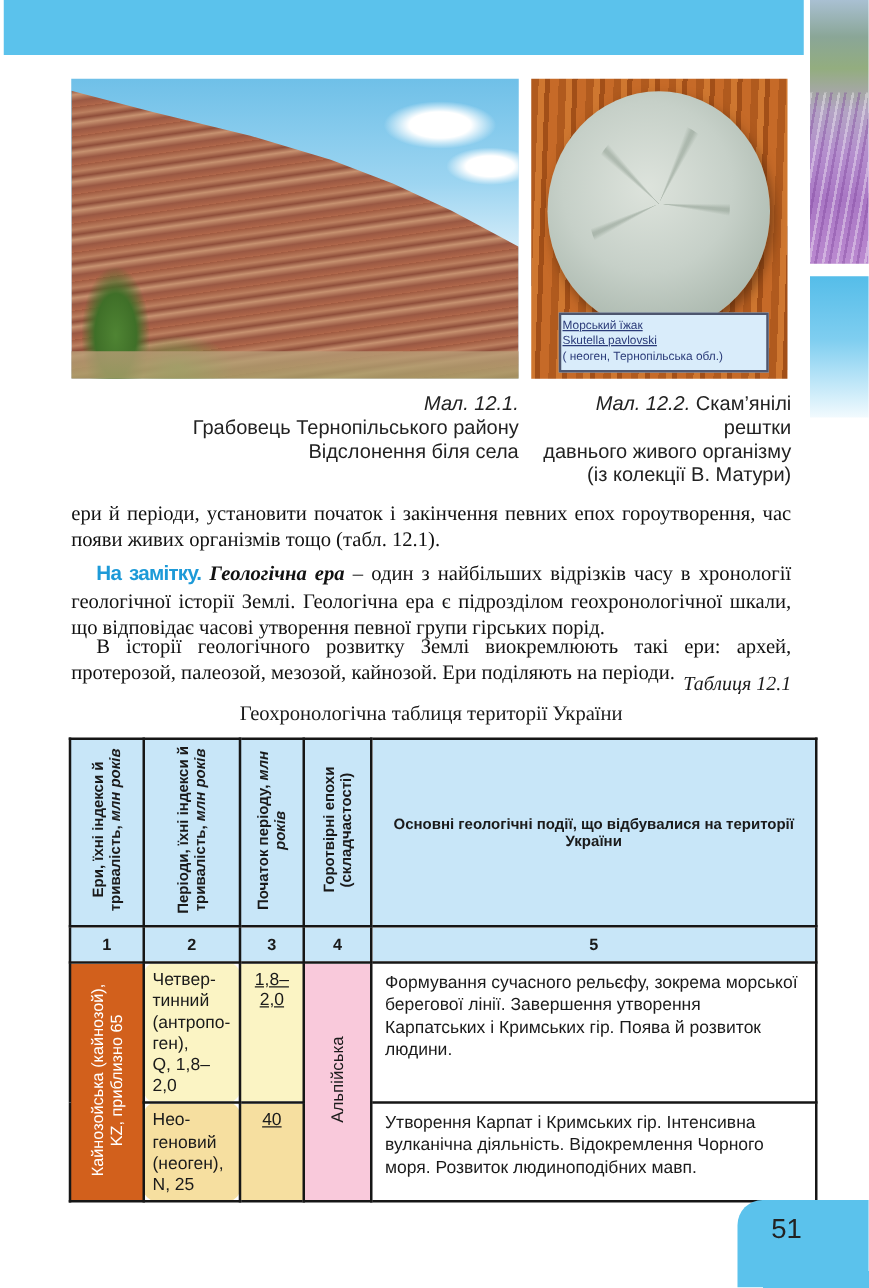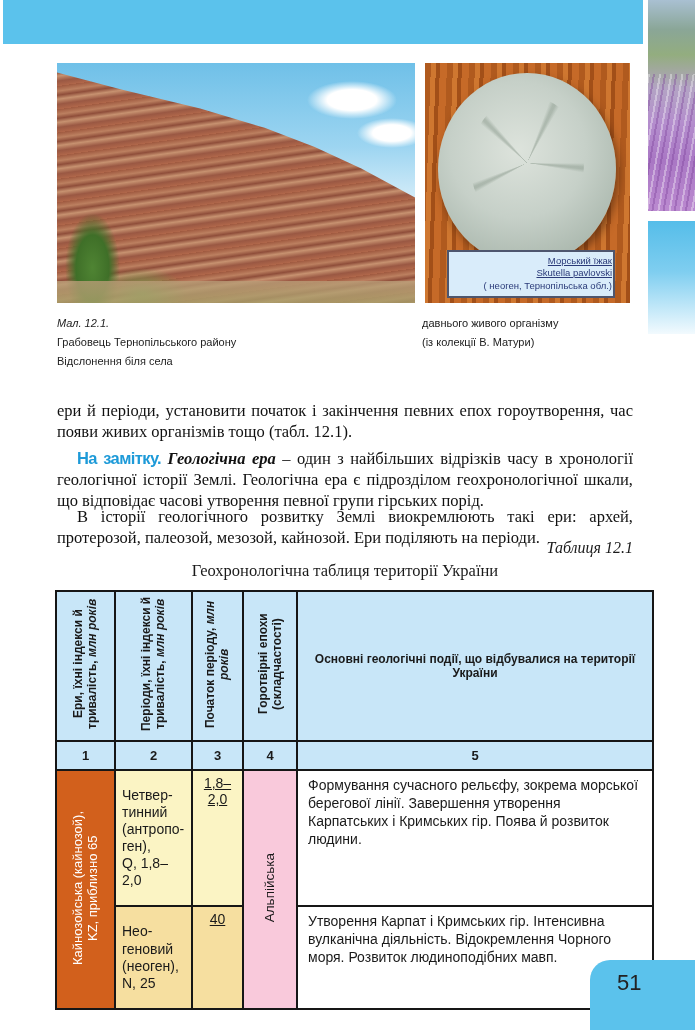--- a/index.html
+++ b/index.html
@@ -41,27 +41,27 @@
   .fossil { position:absolute; left:13px; top:10px; width:178px; height:192px; border-radius:50%;
     background:radial-gradient(circle at 45% 40%,#dde3dc 0%,#c6d0c8 45%,#adbab0 75%,#95a298 100%);
     box-shadow:3px 5px 9px rgba(60,30,10,.55); }
   .fossil:after { content:""; position:absolute; left:18%; top:12%; width:64%; height:70%;
     border-radius:50%; background:
     conic-gradient(from 200deg, rgba(150,165,152,.0) 0 40deg, rgba(140,155,142,.5) 44deg 46deg,
       rgba(150,165,152,0) 50deg 110deg, rgba(140,155,142,.5) 114deg 116deg, rgba(150,165,152,0) 120deg 180deg,
       rgba(140,155,142,.5) 184deg 186deg, rgba(150,165,152,0) 190deg 250deg,
       rgba(140,155,142,.5) 254deg 256deg, rgba(150,165,152,0) 260deg 360deg); }
   .fossil-label { position:absolute; left:22px; bottom:5px; width:162px; background:#d9ecfa;
-    border:2px solid #4e566e; text-align:right; font-size:9.5px; line-height:1.35;
+    border:2px solid #4e566e; text-align:left; font-size:9.5px; line-height:1.35;
     color:#2a3a78; padding:3px 1px; }
   .fossil-label .u { text-decoration:underline; display:block; }
   .fossil-label .b { display:block; }
 
   
-  .caption { text-align:left; font-size:11px; line-height:19px; color:#222; }
+  .caption { text-align:right; font-size:16px; line-height:19px; color:#222; }
   .caption-left { left:57px; top:314px; width:358px; }
   .caption-right { left:422px; top:314px; width:211px; }
   .cap-line { display:block; }
   .it { font-style:italic; }
 
   
   .bodytext { left:57px; width:576px; font-family:"Liberation Serif", serif;
     font-size:16.5px; line-height:21px; text-align:justify; color:#111; }
   .p1 { top:383px; }
   .note { top:431px; text-indent:20px; }
@@ -84,22 +84,22 @@
   .hdr-row { height:150px; }
   .num-row td { background:#c8e6f8; text-align:center; font-weight:bold;
     font-size:13px; height:25px; }
   .vtext { writing-mode:vertical-rl; transform:rotate(180deg);
     display:inline-block; max-height:142px; line-height:1.18; }
   .col-w1{width:55px;} .col-w2{width:73px;} .col-w3{width:47px;} .col-w4{width:50px;} .col-w5{width:352px;}
   .row1 { height:88px; } .row2 { height:78px; }
   .era-cell { background:#d2601c; color:#fff; text-align:center; vertical-align:middle; font-size:13px; }
   .era-cell .vtext { max-height:160px; }
   .orogeny-cell { background:#f9c9db; text-align:center; vertical-align:middle; font-size:13.5px; }
-  .period-cell { padding:16px 6px; font-size:14px; line-height:1.22; vertical-align:top;
-    white-space:pre-line; }
+  .period-cell { padding:4px 6px; font-size:14px; line-height:1.22; vertical-align:top;
+    white-space:pre-line;border-radius:10px; }
   .start-cell { text-align:center; padding-top:4px; font-size:14px; vertical-align:top; white-space:pre-line;text-decoration:underline; }
   .bg-y1 { background:#fbf4c4; } .bg-y2 { background:#f6dfa0; }
   .events-cell { background:#fff; padding:6px 8px 4px 10px; font-size:14px;
     line-height:1.28; vertical-align:top; text-align:left; }
 </style>
 </head>
 <body>
 
 <div class="abs top-bar"></div>
 
@@ -126,20 +126,21 @@
   </div>
 </div>
 
 <div class="abs caption caption-left">
   <span class="cap-line it">Мал. 12.1.</span>
   <span class="cap-line">Грабовець Тернопільського району</span>
   <span class="cap-line">Відслонення біля села</span>
 </div>
 
 <div class="abs caption caption-right">
+  <span class="cap-line"><span class="it">Мал. 12.2.</span><span> Скам’янілі рештки</span></span>
   <span class="cap-line">давнього живого організму</span>
   <span class="cap-line">(із колекції В. Матури)</span>
 </div>
 
 <p class="abs bodytext p1">ери й періоди, установити початок і закінчення певних епох гороутворення, час появи живих організмів тощо (табл. 12.1).</p>
 
 <p class="abs bodytext note"><span class="note-label">На замітку.</span><span class="note-term"> Геологічна ера</span><span> – один з найбільших відрізків часу в хронології геологічної історії Землі. Геологічна ера є підрозділом геохронологічної шкали, що відповідає часові утворення певної групи гірських порід.</span></p>
 
 <p class="abs bodytext p3">В історії геологічного розвитку Землі виокремлюють такі ери: архей, протерозой, палеозой, мезозой, кайнозой. Ери поділяють на періоди.</p>
 

